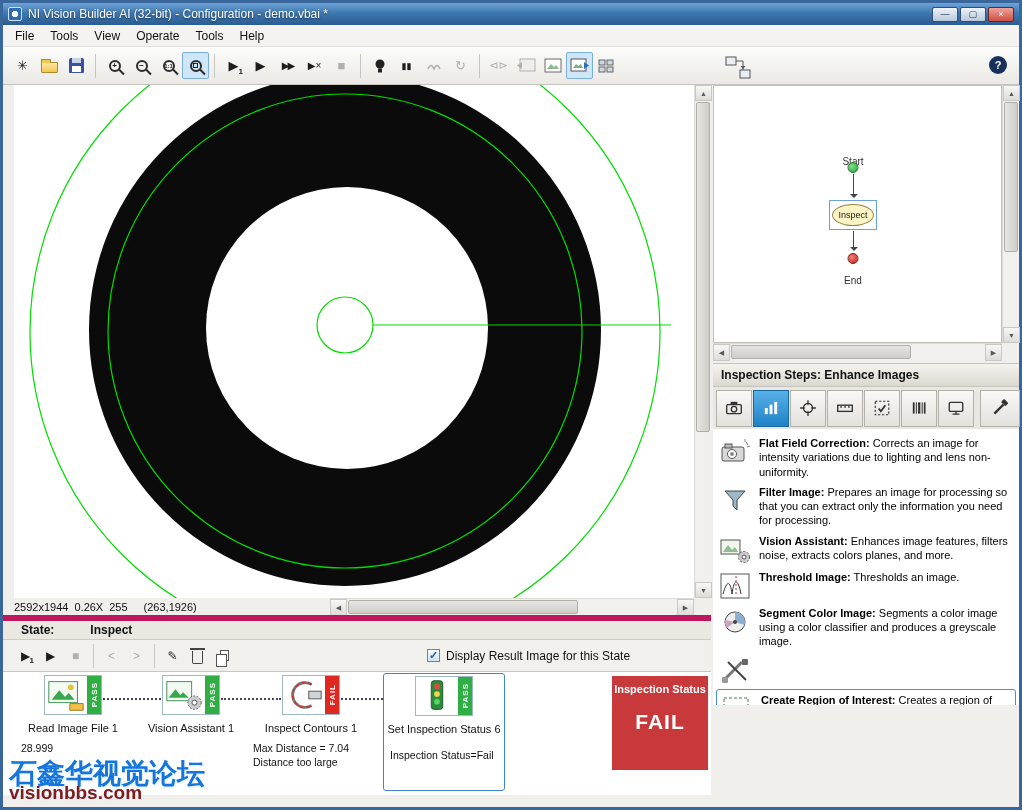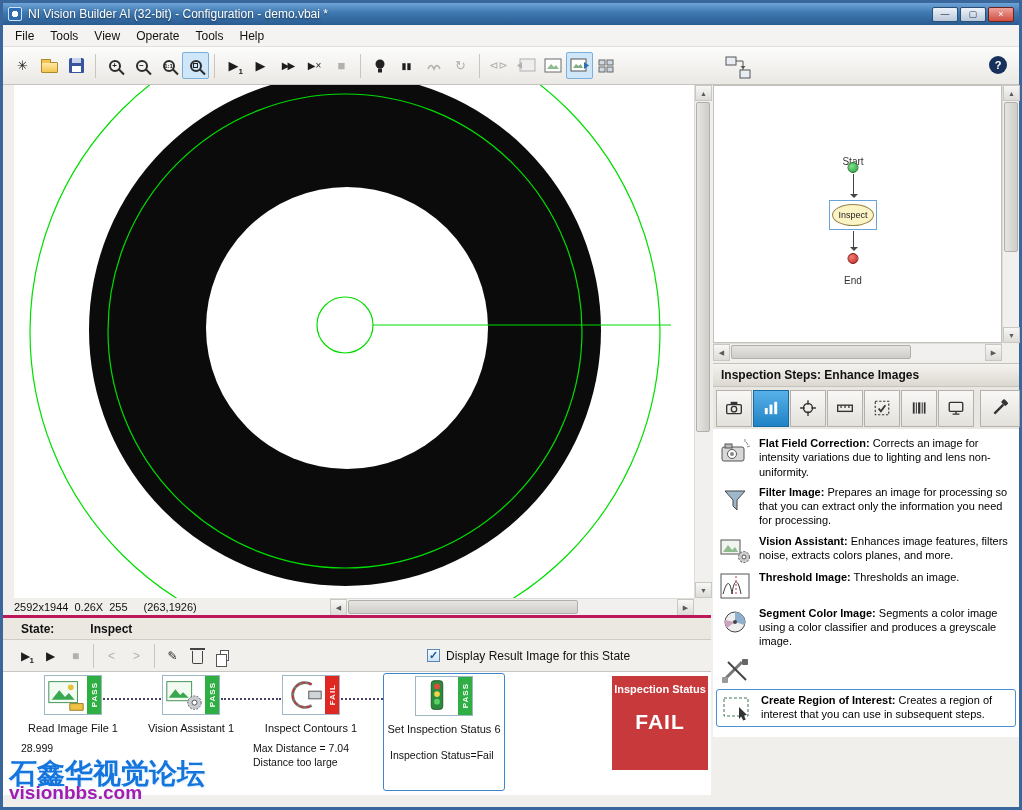--- a/index.html
+++ b/index.html
@@ -68,21 +68,21 @@
     border:1px solid #c9c7c2; color:#5a5a5a; font-size:7px; display:flex; align-items:center; justify-content:center; }
   .sb-thumb { position:absolute; background:linear-gradient(90deg,#e6e5e2,#cfcdc8); border:1px solid #b2afaa; border-radius:2px; }
   .sb-thumb.h { background:linear-gradient(#e6e5e2,#cfcdc8); }
   
   .status-row { position:absolute; left:11px; top:595px; width:697px; height:17px; font-size:11px; color:#111;
     display:flex; align-items:center; }
   .status-row span { margin-right:6px; }
   .coords { margin-left:10px; }
   
   .statebar { position:absolute; left:0; top:612px; width:708px; height:25px; background:#ebe8e2;
-    border-top:3px solid #be185d; border-bottom:1px solid #cfccc6; display:flex; align-items:center; font-size:12px; color:#111; }
+    border-top:6px solid #be185d; border-bottom:1px solid #cfccc6; display:flex; align-items:center; font-size:12px; color:#111; }
   .statebar .lbl { font-weight:bold; margin-left:18px; }
   .statebar .val { margin-left:36px; font-weight:bold; }
   .controls { position:absolute; left:0; top:637px; width:708px; height:31px; background:#f1f0ed;
     display:flex; align-items:center; padding-left:10px; }
   .cbtn { width:25px; height:25px; display:flex; align-items:center; justify-content:center;
     font-size:12px; color:#1d1d1d; border:1px solid transparent; border-radius:2px; flex:0 0 auto; }
   .cbtn.disabled { color:#b3b0ac; }
   .icon-trash { width:11px; height:13px; border:1px solid #444; border-top:none; border-radius:0 0 2px 2px; position:relative; margin-top:3px; }
   .icon-trash::before { content:""; position:absolute; top:-3px; left:-3px; width:15px; height:2px; background:#444; }
   .icon-copy { width:9px; height:11px; border:1px solid #555; background:#fff; position:relative; margin-left:4px; }
@@ -121,29 +121,29 @@
     display:flex; align-items:center; justify-content:center; font-size:9px; color:#222; }
   .steps-header { position:absolute; left:710px; top:360px; width:306px; height:24px;
     background:linear-gradient(#f5f3ef,#dcd8d1); border-top:1px solid #c6c3bd; border-bottom:1px solid #c6c3bd;
     font-size:12px; font-weight:bold; color:#111; display:flex; align-items:center; padding-left:8px; }
   .palette { position:absolute; left:710px; top:384px; width:306px; height:42px; background:#e9e7e2;
     display:flex; align-items:center; padding-left:3px; gap:1px; }
   .pbtn { width:36px; height:37px; border:1px solid #b4b1ab; background:linear-gradient(#f9f8f6,#e3e1dc);
     display:flex; align-items:center; justify-content:center; flex:0 0 auto; }
   .pbtn.selected { background:linear-gradient(#58b0e8,#1f83c6); border-color:#17699f; }
   .pbtn.tools { margin-left:5px; width:40px; }
-  .steps-list { position:absolute; left:710px; top:426px; width:306px; height:308px; background:#fff; padding:4px 2px; overflow:hidden; }
+  .steps-list { position:absolute; left:710px; top:426px; width:306px; height:276px; background:#fff; padding:4px 2px; overflow:hidden; }
   .step-item { display:flex; gap:6px; padding:3px 2px; font-size:11px; line-height:1.3; color:#000; align-items:flex-start; }
   .step-item .sicon { flex:0 0 36px; display:flex; justify-content:center; padding-top:2px; }
   .step-item p { margin:0; padding-right:4px; }
   .step-item.sel { border:1px solid #4a90d8; border-radius:3px; margin:1px; }
   
   .wm1 { position:absolute; left:6px; top:752px; font-size:28px; font-weight:bold; color:#1475dd;
     text-shadow:1px 1px 2px rgba(220,235,255,.9); z-index:60; }
-  .wm2 { position:absolute; left:6px; top:779px; font-size:19px; font-weight:bold; color:#a21caf;
+  .wm2 { position:absolute; left:6px; top:779px; font-size:19px; font-weight:bold; color:#7f1d1d;
     text-shadow:1px 1px 2px rgba(220,235,255,.9); z-index:60; }
 </style>
 </head>
 <body>
 
 <div class="window">
 
   <div class="titlebar">
     <span class="app-icon"></span>
     <span class="title-text">NI Vision Builder AI (32-bit) - Configuration - demo.vbai *</span>

